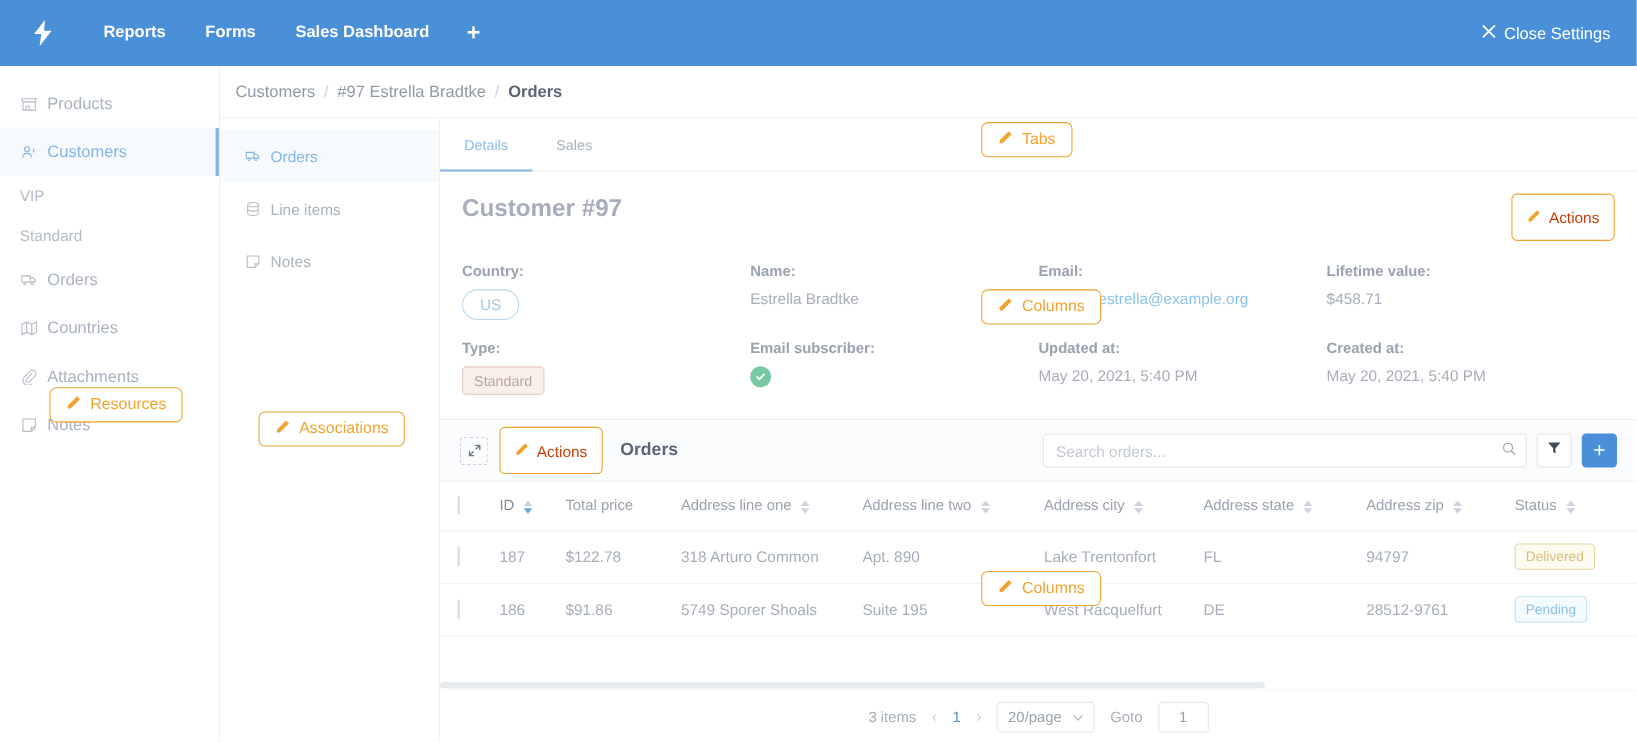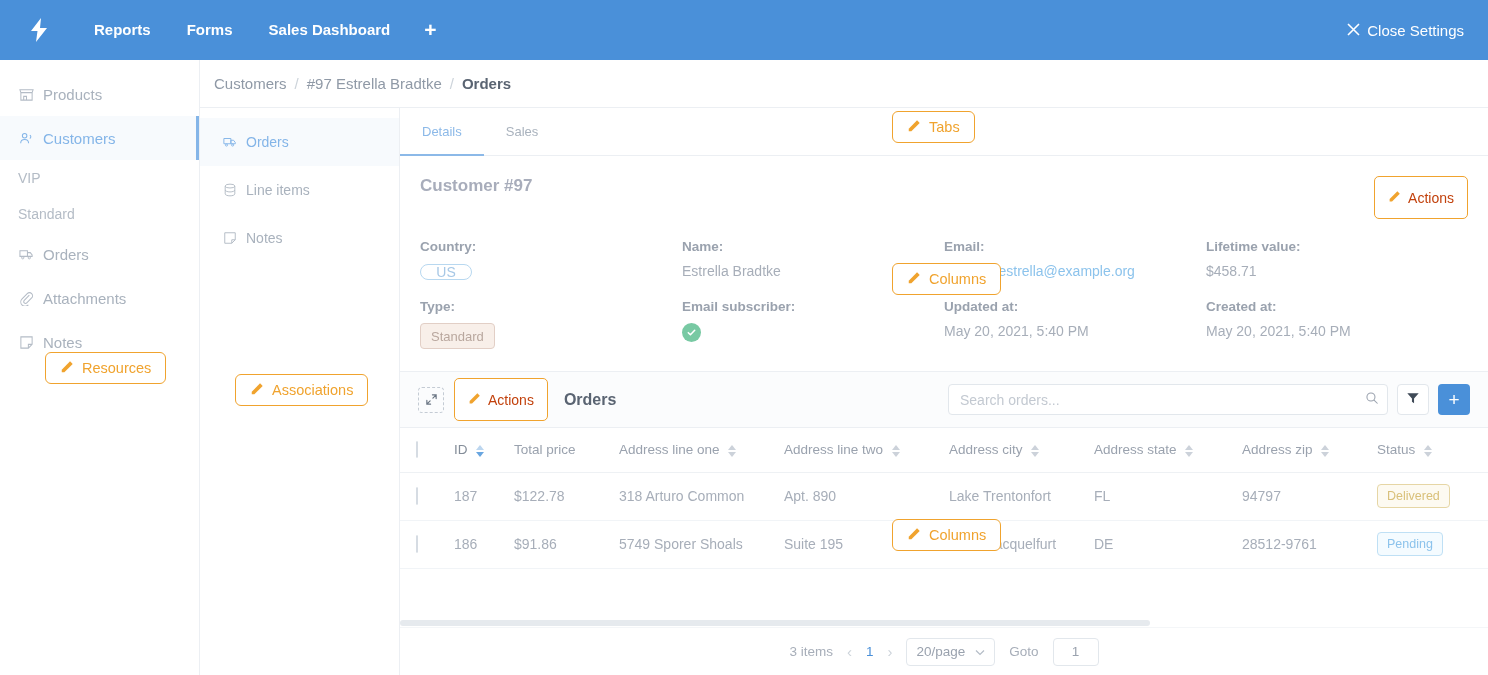--- a/index.html
+++ b/index.html
@@ -78,29 +78,29 @@
     display: flex; align-items: center; justify-content: center; padding: 0 22px;
     font-size: 13px; color: #a9b2bd; cursor: pointer; position: relative;
   }
   .tab.active { color: #8cb9e8; }
   .tab.active::after {
     content: ''; position: absolute; left: 0; right: 0; bottom: -1px; height: 2px; background: #8cb9e8;
   }
 
   .detail { padding: 20px 20px 0 20px; flex: none; position: relative; }
   .detail-head { display: flex; align-items: flex-start; }
-  .detail-title { font-size: 17px; font-weight: bold; color: #a8adbb; }
+  .detail-title { font-size: 22px; font-weight: bold; color: #a8adbb; }
 
   .fields { display: grid; grid-template-columns: repeat(4, 1fr); row-gap: 18px; margin-top: 20px; }
   .field-label { font-size: 13.5px; font-weight: bold; color: #9aa2ae; margin-bottom: 9px; }
   .field-value { font-size: 14px; color: #a7aeb9; }
   .field-value.link { color: #8cc3ec; cursor: pointer; }
   .pill-country {
     display: inline-flex; align-items: center; justify-content: center;
-    min-width: 52px; height: 16px; padding: 0 14px; border: 1px solid #b8d8f0;
+    min-width: 52px; height: 28px; padding: 0 14px; border: 1px solid #b8d8f0;
     border-radius: 16px; font-size: 14px; color: #a7c8e6;
   }
   .pill-type {
     display: inline-flex; align-items: center; justify-content: center;
     height: 26px; padding: 0 10px; border: 1px solid #e2cfc6; background: #f8efe9;
     border-radius: 4px; font-size: 13px; color: #b9a79e;
   }
   .check-circle {
     width: 19px; height: 19px; border-radius: 50%; background: #78c9a3;
     display: inline-flex; align-items: center; justify-content: center;
@@ -251,20 +251,28 @@
         <span class="ico">
           <svg width="15" height="15" viewBox="0 0 16 16">
               <path d="M1 4h8v6H1z M9 6h3l2 2.5V10H9z" stroke="#b4bcc6" stroke-width="1.1" fill="none"></path>
               <circle cx="4" cy="11.5" r="1.2" stroke="#b4bcc6" stroke-width="1" fill="none"></circle>
               <circle cx="11" cy="11.5" r="1.2" stroke="#b4bcc6" stroke-width="1" fill="none"></circle>
             </svg>
         </span>
         <span>Orders</span>
       </div>
 
+      <div class="side-item">
+        <span class="ico">
+          <svg width="15" height="15" viewBox="0 0 16 16">
+              <path d="M1 4l4.5-2 5 2 4.5-2v10l-4.5 2-5-2-4.5 2z M5.5 2v10 M10.5 4v10" stroke="#b4bcc6" stroke-width="1.1" fill="none"></path>
+            </svg>
+        </span>
+        <span>Countries</span>
+      </div>
 
       <div class="side-item">
         <span class="ico">
           <svg width="15" height="15" viewBox="0 0 16 16">
               <path d="M11 4.5L5.6 10a1.9 1.9 0 102.7 2.7l5.2-5.3a3.3 3.3 0 00-4.7-4.7L3.3 8.3a4.7 4.7 0 006.7 6.6" stroke="#b4bcc6" stroke-width="1.1" fill="none"></path>
             </svg>
         </span>
         <span>Attachments</span>
       </div>
 

